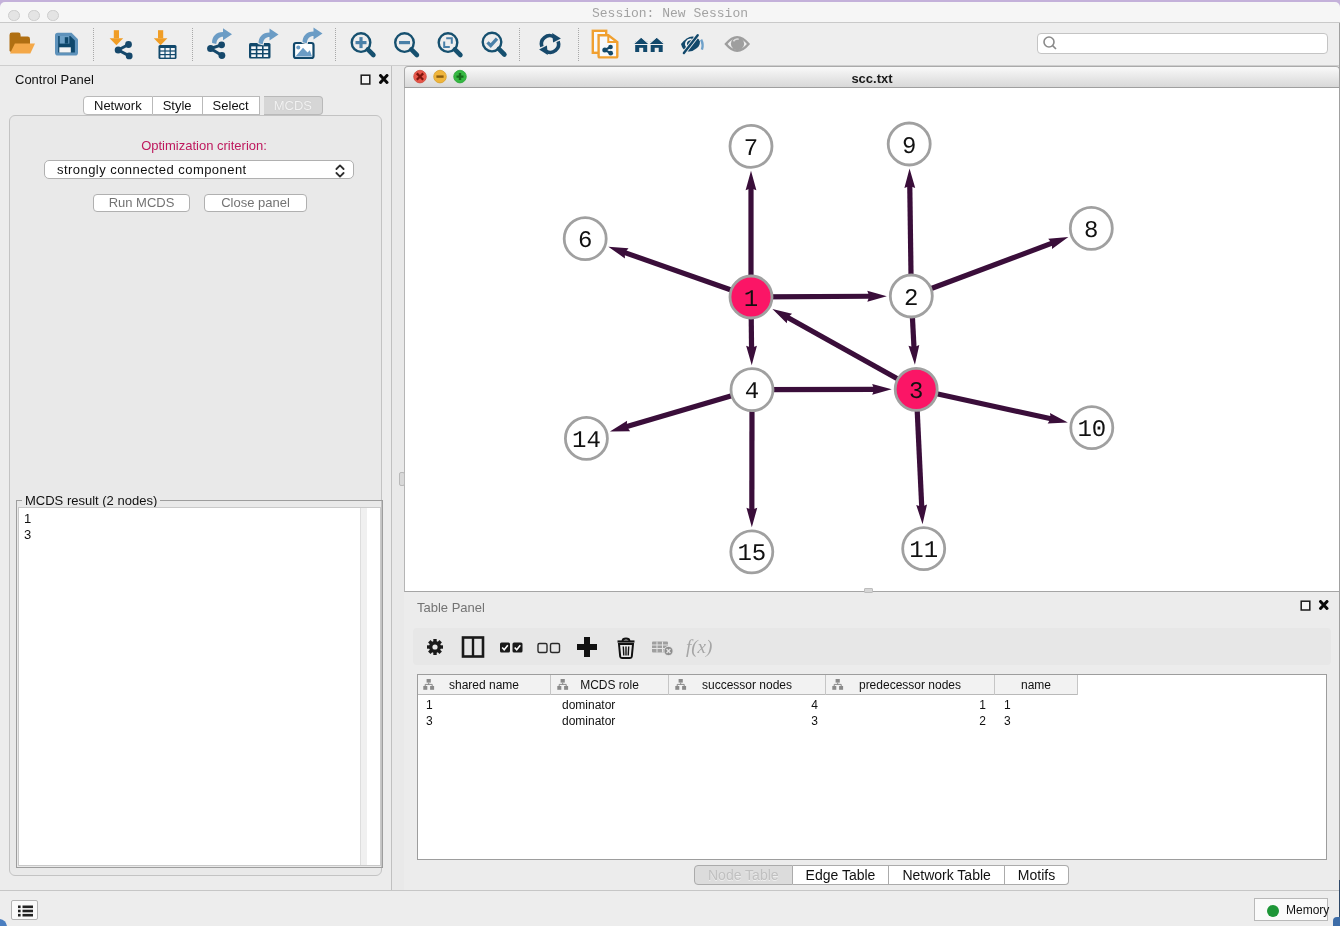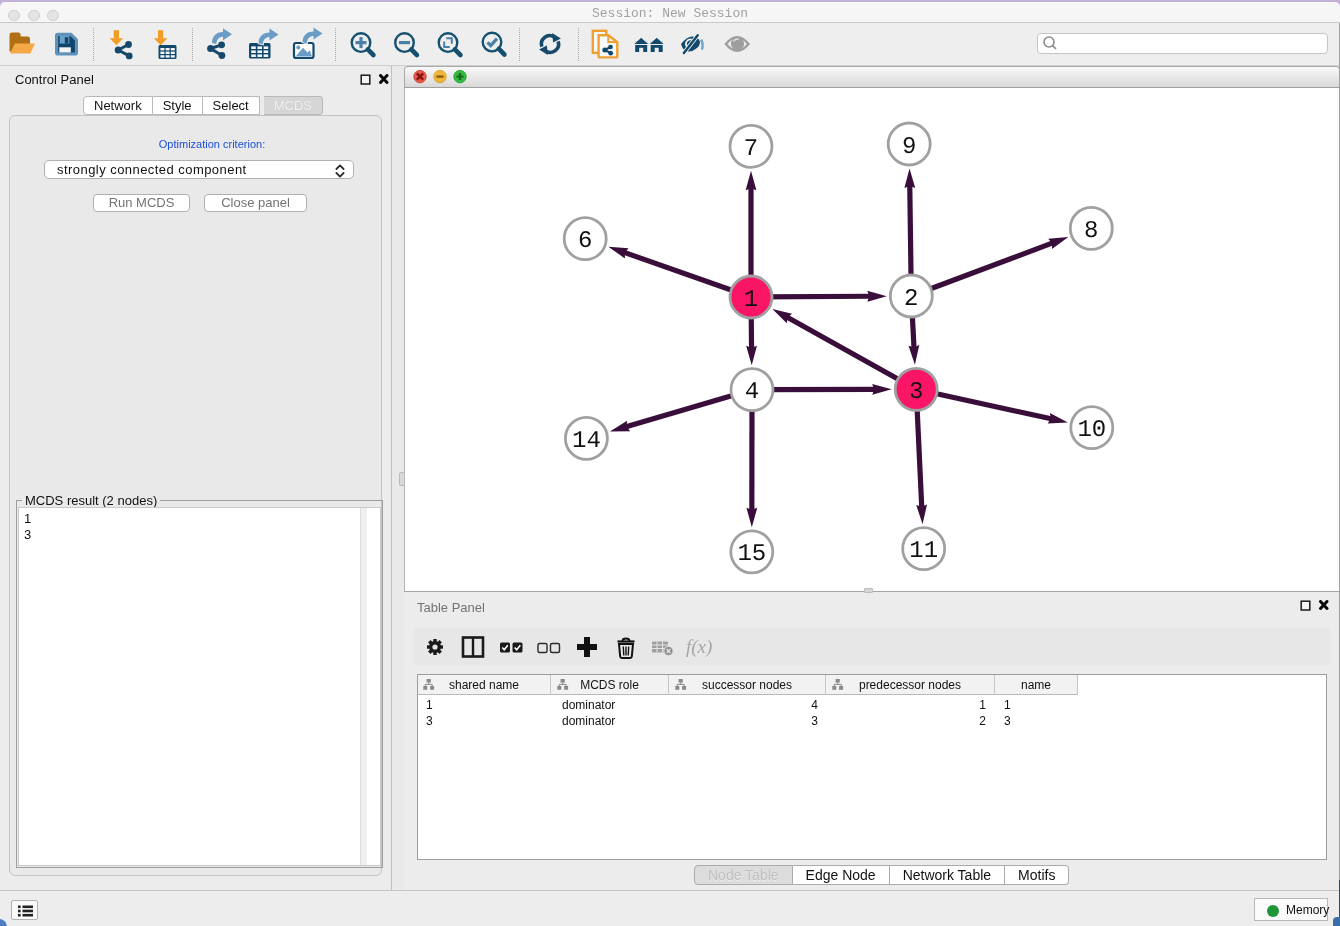--- a/index.html
+++ b/index.html
@@ -19,21 +19,21 @@
 #searchbox { position:absolute; left:1037px; top:10px; width:291px; height:21px; background:#fff; border:1px solid #c4c4c4; border-radius:4px; }
 
 
 #cpanel { left:0; top:66px; width:392px; height:824px; background:#ececec; border-right:1px solid #c0c0c0; }
 #cp-title { position:absolute; left:15px; top:6px; font-size:13px; color:#111; }
 #cp-tabs { position:absolute; left:83px; top:30px; height:19px; display:flex; }
 .cptab { height:19px; font-size:13px; line-height:18px; text-align:center; background:#fff; border:1px solid #b9b9b9; border-left:none; padding:0 10px; color:#111; }
 .cptab.first { border-left:1px solid #b9b9b9; border-radius:4px 0 0 4px; }
 .cptab.sel { margin-left:4px; background:#d6d6d6; color:#f3f3f3; border-radius:0 4px 4px 0; text-shadow:0 0 1px #bbb; }
 #cp-content { position:absolute; left:9px; top:49px; width:373px; height:761px; border:1px solid #c3c3c3; border-radius:6px; background:#e9e9e9; }
-#opt-label { position:absolute; left:12px; top:72px; width:400px; text-align:center; font-size:11px; color:#1d4ed8; }
+#opt-label { position:absolute; left:4px; top:72px; width:400px; text-align:center; font-size:13px; color:#be185d; }
 #dropdown { position:absolute; left:44px; top:94px; width:310px; height:19px; background:#fff; border:1px solid #b0b0b0; border-radius:5px; font-size:13px; letter-spacing:0.45px; line-height:17px; padding-left:12px; color:#111; }
 .btn { position:absolute; height:18px; background:#fff; border:1px solid #b0b0b0; border-radius:4px; font-size:13px; text-align:center; line-height:16px; color:#737373; }
 #fieldset { position:absolute; left:16px; top:434px; width:367px; height:368px; border:1px solid #9d9d9d; }
 #fieldset-label { position:absolute; left:22px; top:427px; background:#e9e9e9; padding:0 3px; font-size:13px; color:#111; }
 #fieldtext { position:absolute; left:18px; top:441px; width:363px; height:359px; background:#fff; border:1px solid #c9c9c9; font-size:13px; color:#111; padding:3px 0 0 5px; line-height:15.5px; }
 #fieldscroll { position:absolute; left:360px; top:442px; width:7px; height:357px; background:#f0f0f0; border-left:1px solid #ddd; }
 
 
 #netwin-title { left:404px; top:66px; width:936px; height:22px; background:linear-gradient(#f9f9f9,#d8d8d8); border:1px solid #aaa; border-bottom:1px solid #9f9f9f; border-radius:4px 4px 0 0; }
 #netwin-title .t { position:absolute; width:100%; text-align:center; top:4px; font-size:13px; font-weight:bold; color:#1a1a1a; }
@@ -271,20 +271,21 @@
   </div>
   <div class="btn" style="left:93px; top:128px; width:97px;">Run MCDS</div>
   <div class="btn" style="left:204px; top:128px; width:103px;">Close panel</div>
   <div id="fieldset"></div>
   <div id="fieldset-label">MCDS result (2 nodes)</div>
   <div id="fieldtext">1<br>3</div>
   <div id="fieldscroll"></div>
 </div>
 
 <div class="abs" id="netwin-title">
+  <div class="t">scc.txt</div>
   <svg width="80" height="22" viewBox="0 0 80 22" style="position:absolute;left:0;top:0;">
     <circle cx="15" cy="9.6" r="6.3" fill="#e8564a" stroke="#c94a3c" stroke-width="0.8"></circle>
     <path d="M11.8,6.4 L18.2,12.8 M18.2,6.4 L11.8,12.8" stroke="#7e150d" stroke-width="2.2"></path>
     <circle cx="35" cy="9.6" r="6.3" fill="#f0b53b" stroke="#d6a02c" stroke-width="0.8"></circle>
     <line x1="31.4" y1="9.6" x2="38.6" y2="9.6" stroke="#8a5d10" stroke-width="2.4"></line>
     <circle cx="55" cy="9.6" r="6.3" fill="#35b842" stroke="#2aa437" stroke-width="0.8"></circle>
     <path d="M51.5,9.6 L58.5,9.6 M55,6.1 L55,13.1" stroke="#166b1c" stroke-width="2.4"></path>
   </svg>
 </div>
 <div class="abs" id="canvas">
@@ -453,21 +454,21 @@
     <div class="td" style="left:548px; top:23px; width:20px; text-align:right;">1</div>
     <div class="td" style="left:586px; top:23px;">1</div>
     <div class="td" style="left:8px; top:39px;">3</div>
     <div class="td" style="left:144px; top:39px;">dominator</div>
     <div class="td" style="left:380px; top:39px; width:20px; text-align:right;">3</div>
     <div class="td" style="left:548px; top:39px; width:20px; text-align:right;">2</div>
     <div class="td" style="left:586px; top:39px;">3</div>
   </div>
   <div id="tp-tabs">
     <div class="tptab first">Node Table</div>
-    <div class="tptab">Edge Node</div>
+    <div class="tptab">Edge Table</div>
     <div class="tptab">Network Table</div>
     <div class="tptab last">Motifs</div>
   </div>
 </div>
 
 <div class="abs" id="statusbar">
   <div id="listbtn"><svg width="27" height="20" viewBox="0 0 27 20">
         <g fill="#222">
           <rect x="6" y="4.5" width="2.6" height="2.6"></rect>
           <rect x="6" y="8.7" width="2.6" height="2.6"></rect>

